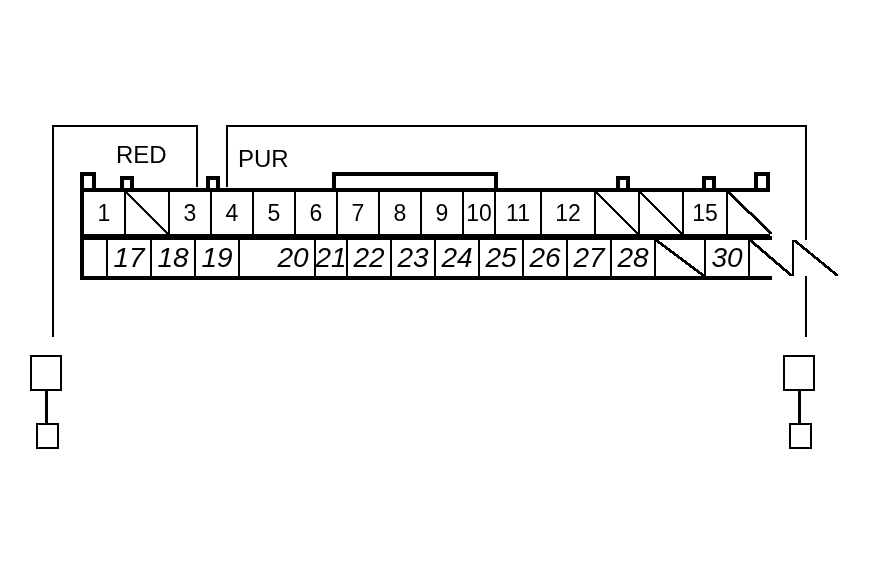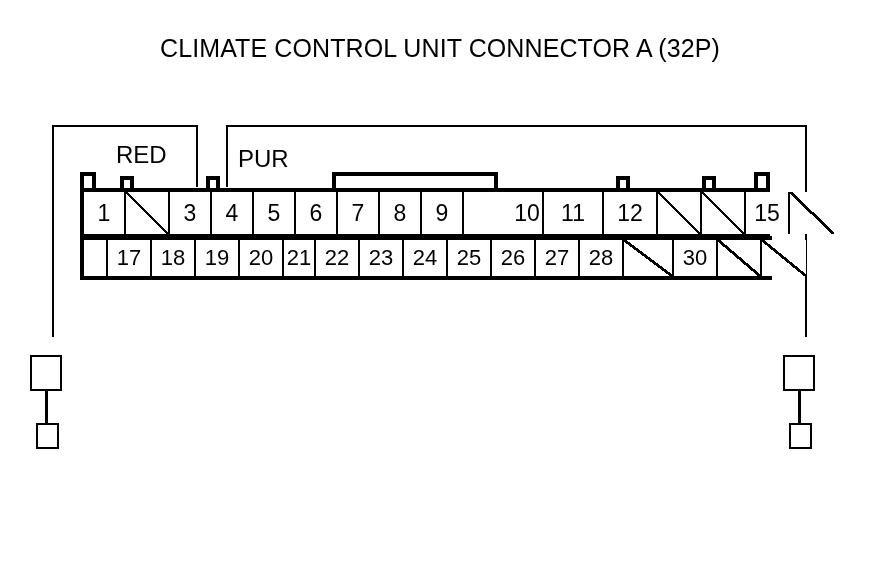--- a/index.html
+++ b/index.html
@@ -153,21 +153,21 @@
     border-right: 2px solid #000000;
     background: #ffffff;
     display: flex;
     align-items: center;
     justify-content: center;
     font-size: 23px;
     line-height: 1;
     overflow: hidden;
   }
   #row-top .cell { font-size: 23px; }
-  #row-bottom .cell { font-size: 22px; }
+  #row-bottom .cell { font-size: 28px; font-style: italic; }
   .cell:last-child { border-right: none; }
   .cell.blank-pad { border-right: 2px solid #000000; }
 
   
   .cell.slashed::after {
     content: "";
     position: absolute;
     left: 0;
     top: 0;
     width: 100%;
@@ -180,21 +180,20 @@
         transparent calc(50% + 1.4px));
   }
 
   .cell-label { position: relative; z-index: 2; }
 </style>
 </head>
 <body>
 
 <div id="stage">
 
-  <div id="title">CLIMATE CONTROL UNIT CONNECTOR A (32P)</div>
 
   <div class="rule-h" style="left:52px; top:125px; width:146px;"></div>
   <div class="rule-v" style="left:196px; top:125px; height:62px;"></div>
   <div class="rule-v" style="left:52px; top:125px; height:212px;"></div>
 
   <div class="wire-label" id="label-red">RED</div>
 
   <div class="rule-h" style="left:226px; top:125px; width:581px;"></div>
   <div class="rule-v" style="left:226px; top:125px; height:62px;"></div>
   <div class="rule-v" style="left:805px; top:125px; height:212px;"></div>
@@ -241,24 +240,24 @@
         </div>
         <div class="cell" style="width: 42px;">
           <span class="cell-label">7</span>
         </div>
         <div class="cell" style="width: 42px;">
           <span class="cell-label">8</span>
         </div>
         <div class="cell" style="width: 42px;">
           <span class="cell-label">9</span>
         </div>
-        <div class="cell" style="width: 32px; margin-left: 48px;">
+        <div class="cell" style="width: 32px;">
           <span class="cell-label">10</span>
         </div>
-        <div class="cell" style="width: 60px;">
+        <div class="cell" style="width: 46px;">
           <span class="cell-label">11</span>
         </div>
         <div class="cell" style="width: 54px;">
           <span class="cell-label">12</span>
         </div>
         <div class="cell slashed" style="width: 44px;"></div>
         <div class="cell slashed" style="width: 44px;"></div>
         <div class="cell" style="width: 44px;">
           <span class="cell-label">15</span>
         </div>
@@ -268,21 +267,21 @@
         <div class="cell blank-pad" style="width: 24px;"></div>
         <div class="cell" style="width: 44px;">
           <span class="cell-label">17</span>
         </div>
         <div class="cell" style="width: 44px;">
           <span class="cell-label">18</span>
         </div>
         <div class="cell" style="width: 44px;">
           <span class="cell-label">19</span>
         </div>
-        <div class="cell" style="width: 44px;">
+        <div class="cell" style="width: 44px; margin-left: 32px;">
           <span class="cell-label">20</span>
         </div>
         <div class="cell" style="width: 32px;">
           <span class="cell-label">21</span>
         </div>
         <div class="cell" style="width: 44px;">
           <span class="cell-label">22</span>
         </div>
         <div class="cell" style="width: 44px;">
           <span class="cell-label">23</span>

